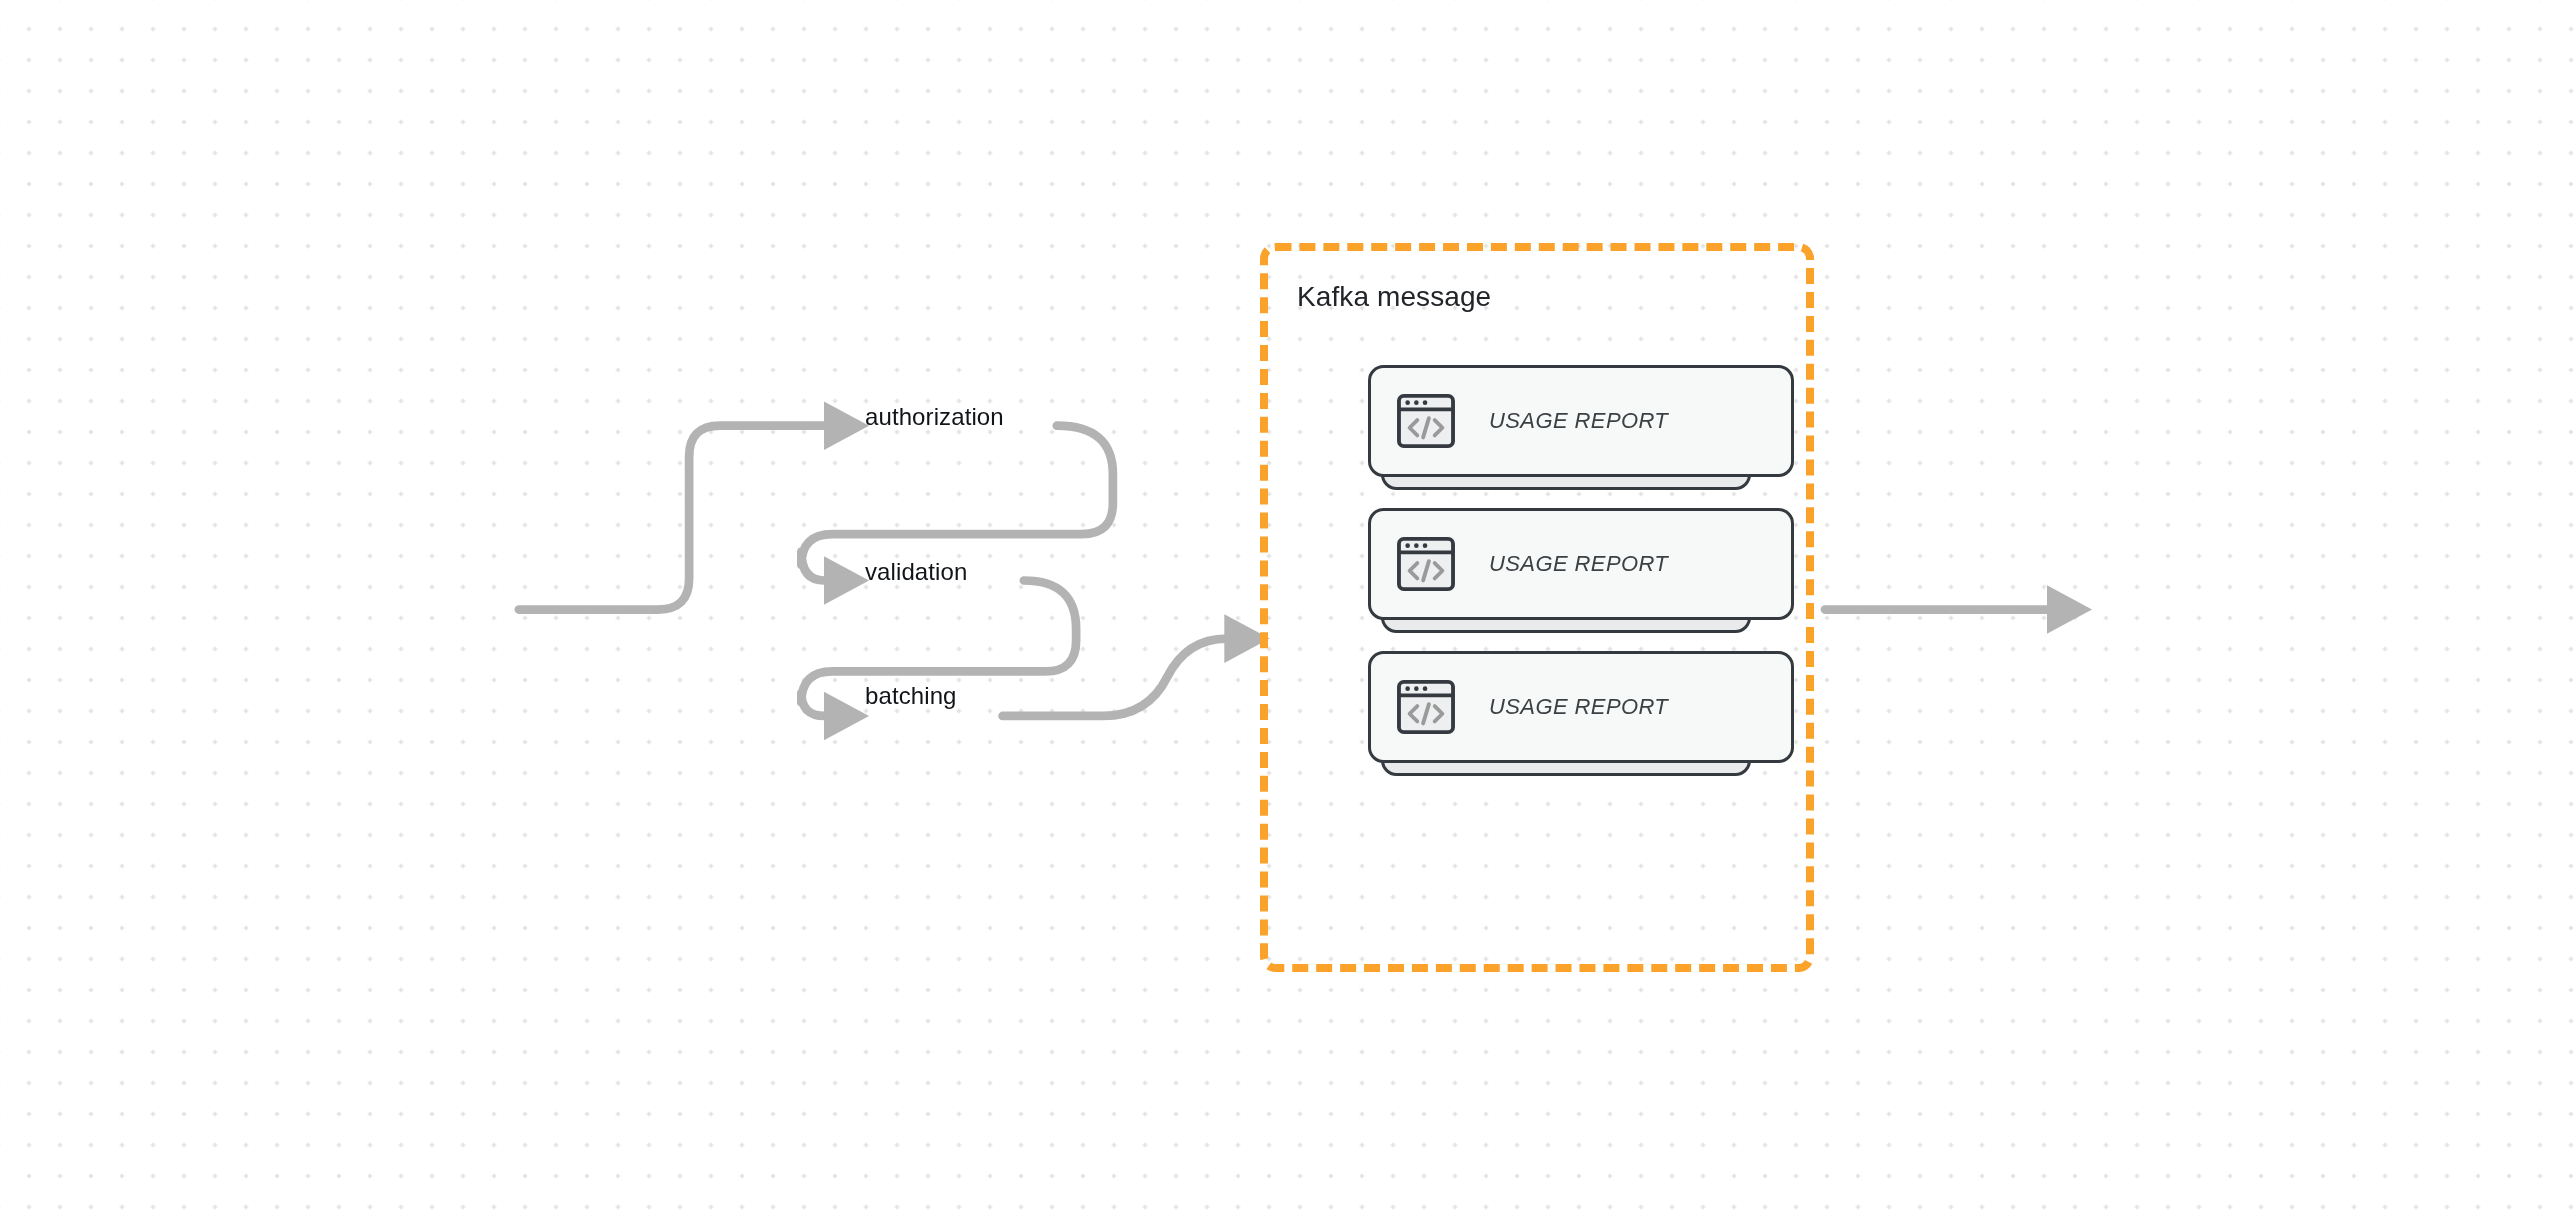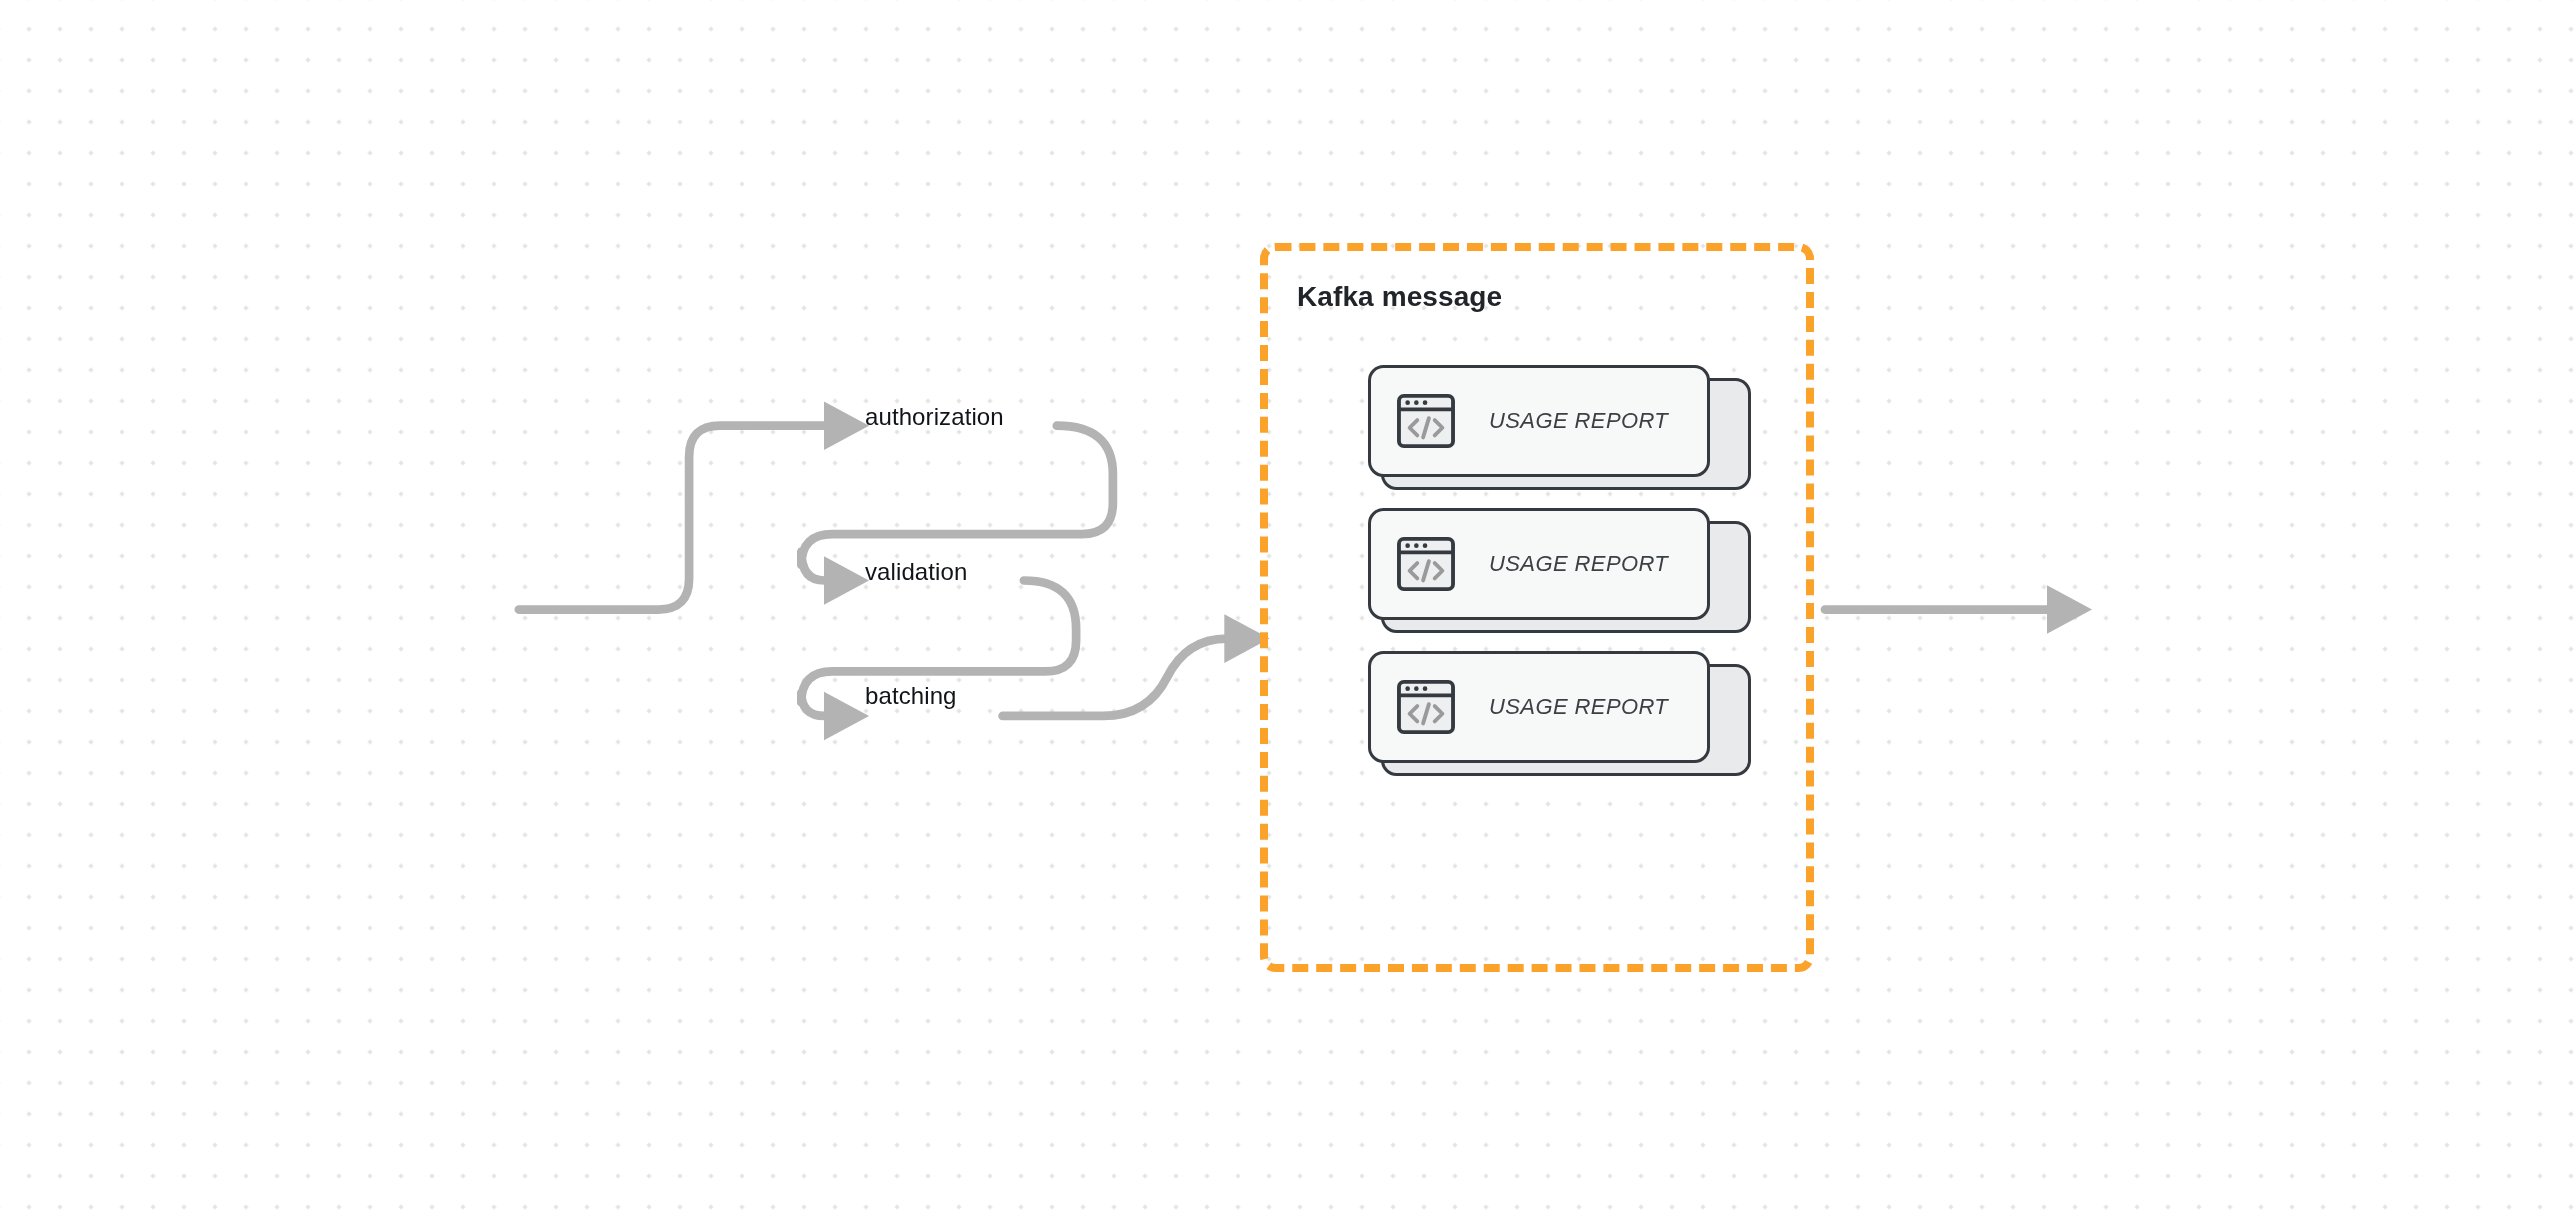--- a/index.html
+++ b/index.html
@@ -81,21 +81,21 @@
     border: 8.7px dashed #fba22b;
     border-radius: 15.5px;
     background: transparent;
   }
   #kafka-message-title {
     position: absolute;
     left: 1297px;
     top: 281px;
     font-size: 28px;
     color: #212529;
-    font-weight: 700;
+    font-weight: 400;
     letter-spacing: 0.1px;
     white-space: nowrap;
   }
 
   
   .report-card-holder {
     position: absolute;
     width: 370px;
     height: 112px;
   }
@@ -107,21 +107,21 @@
     height: 112px;
     box-sizing: border-box;
     background: #e9eaec;
     border: 3.9px solid #343a40;
     border-radius: 15.5px;
   }
   .report-card-holder .front-layer {
     position: absolute;
     left: 0;
     top: 0;
-    width: 342px;
+    width: 426px;
     height: 112px;
     box-sizing: border-box;
     background: #f7f8f8;
     border: 3.9px solid #343a40;
     border-radius: 15.5px;
     display: flex;
     align-items: center;
   }
   .report-card-holder .front-layer .icon-wrap {
     margin-left: 25px;

